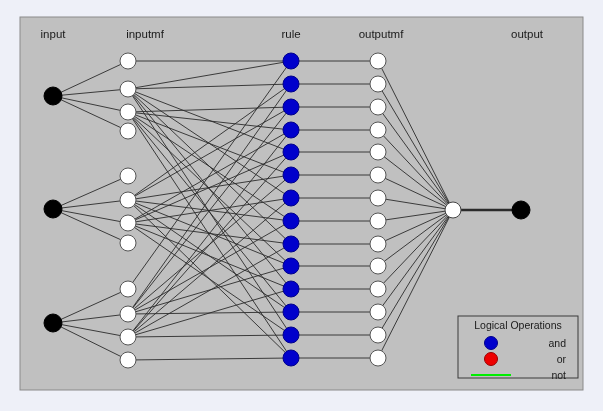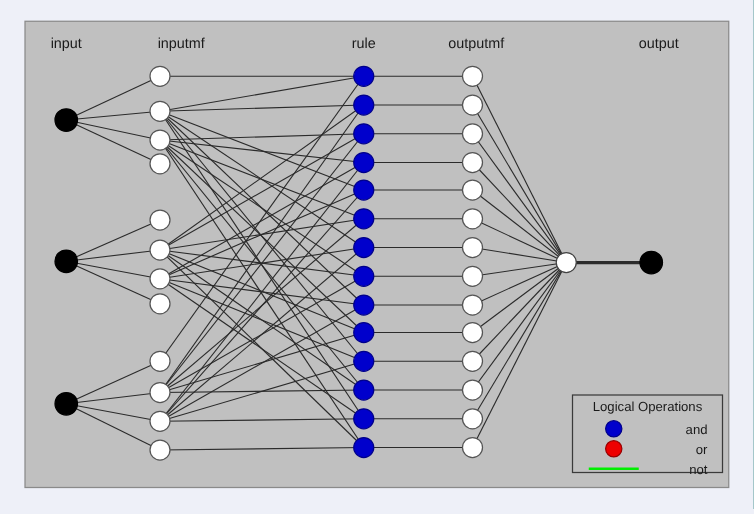--- a/index.html
+++ b/index.html
@@ -11,21 +11,21 @@
   body {
     width: 603px;
     height: 411px;
     overflow: hidden;
     font-family: "Liberation Sans", sans-serif;
   }
   #fis-root {
     position: relative;
     width: 603px;
     height: 411px;
-    background: #0f766e;
+    background: #a21caf;
   }
   #fis-canvas {
     position: absolute;
     left: 0;
     top: 0;
     width: 603px;
     height: 411px;
     display: block;
   }
   .col-label {

